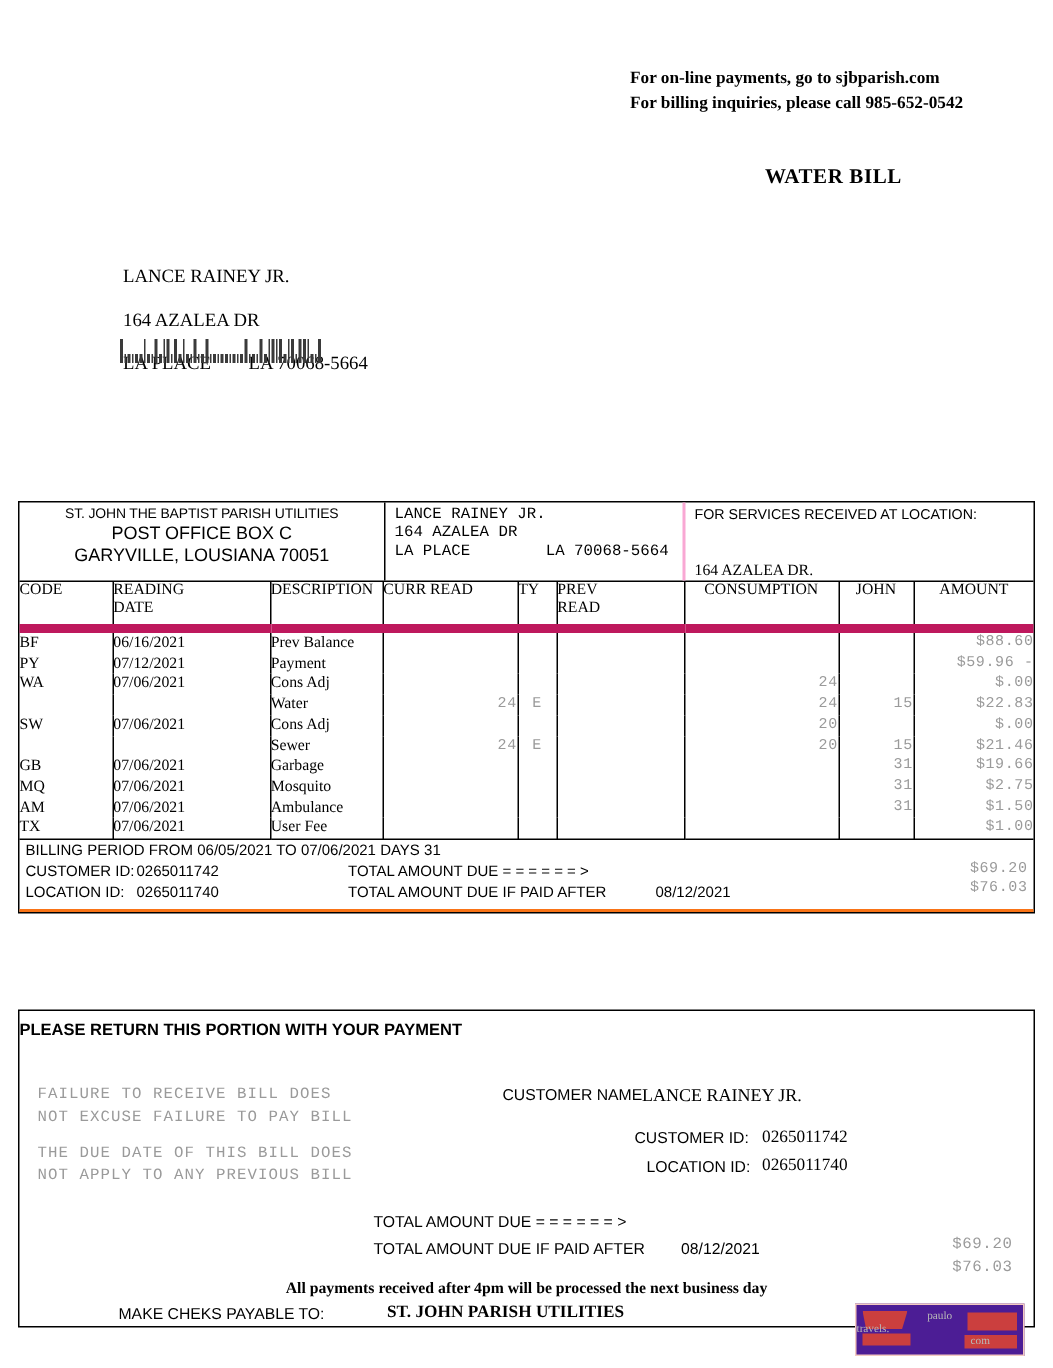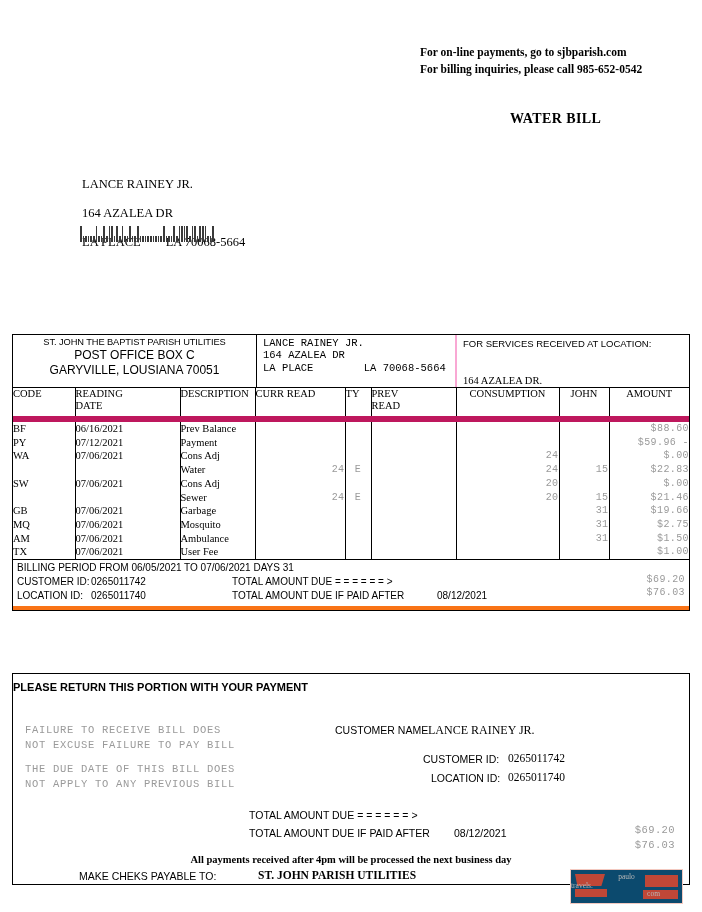--- a/index.html
+++ b/index.html
@@ -156,21 +156,21 @@
   td.mono.center { text-align: center; padding-right: 0; }
   tbody tr.bodyrow td { border-bottom: none; }
   tbody tr.lastrow td { border-bottom: 1px solid #000; }
 
   
   .totals {
     position: relative;
     font-family: "Liberation Sans", sans-serif;
     font-size: 10px;
     height: 46px;
-    border-bottom: 4px solid #f97316;
+    border-bottom: 2px solid #f97316;
   }
   .totals .billing-period { position: absolute; left: 4px; top: 2px; }
   .totals .lbl-cust { position: absolute; left: 4px; top: 16px; }
   .totals .val-cust { position: absolute; left: 78px; top: 16px; }
   .totals .lbl-loc { position: absolute; left: 4px; top: 30px; }
   .totals .val-loc { position: absolute; left: 78px; top: 30px; }
   .totals .tad { position: absolute; left: 219px; top: 16px; }
   .totals .tadpa { position: absolute; left: 219px; top: 30px; }
   .totals .tadpa-date { position: absolute; left: 424px; top: 30px; }
   .totals .amt1, .totals .amt2 {
@@ -314,21 +314,21 @@
 
   
   .watermark {
     position: absolute;
     left: 570px;
     top: 869px;
     width: 113px;
     height: 35px;
     border: 1px solid #f3c9c0;
     box-sizing: border-box;
-    background: #0c4a6e;
+    background: #4c1d95;
   }
   .wm-shape {
     position: absolute;
     background: #e8472b;
     opacity: 0.82;
   }
   .wm-a { left: 4px;  top: 4px;  width: 30px; height: 12px; clip-path: polygon(0 0,100% 0,88% 100%,8% 100%); }
   .wm-b { left: 74px; top: 5px;  width: 33px; height: 12px; }
   .wm-c { left: 4px;  top: 19px; width: 32px; height: 8px; }
   .wm-d { left: 72px; top: 20px; width: 35px; height: 9px; }

